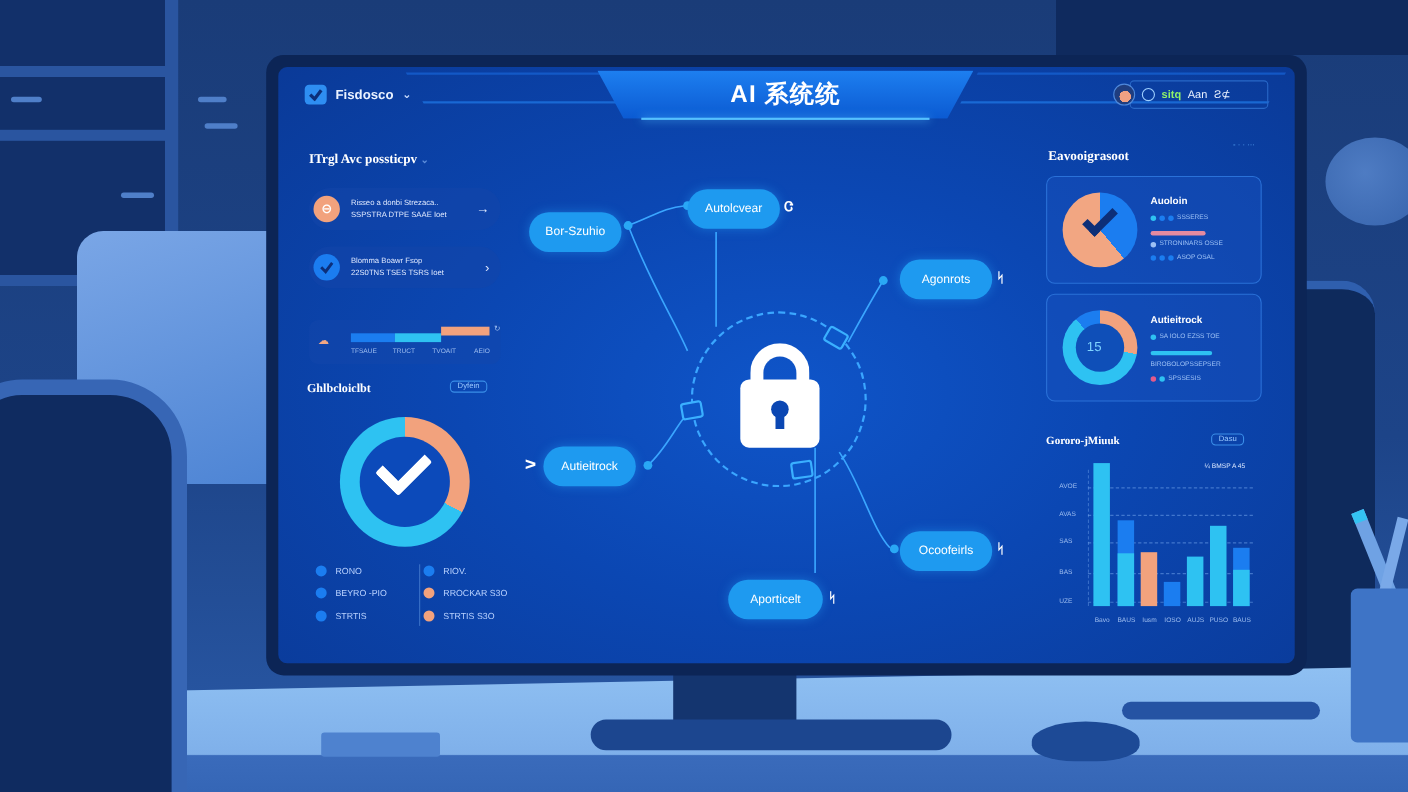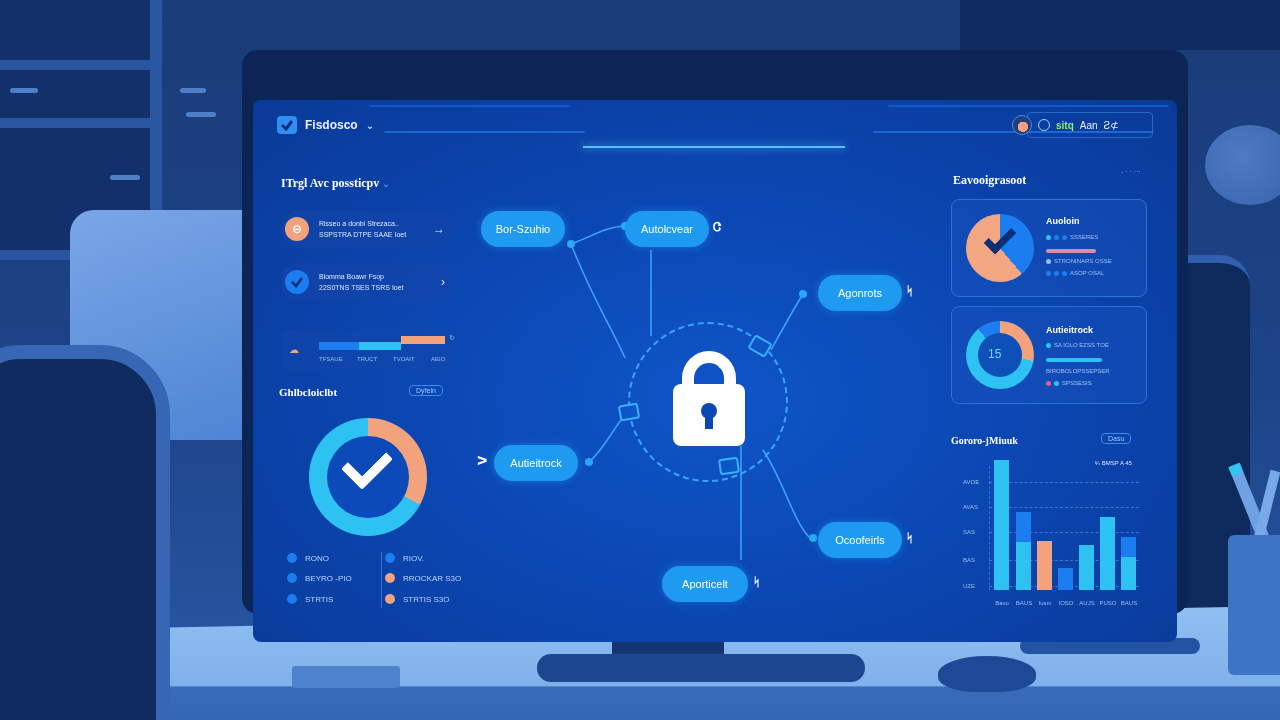--- a/index.html
+++ b/index.html
@@ -29,21 +29,20 @@
   .stand-neck { position: absolute; left: 612px; top: 612px; width: 112px; height: 44px; background: #14356f; }
   .stand-base { position: absolute; left: 537px; top: 654px; width: 328px; height: 28px; background: #1c468f; border-radius: 14px; }
   .other-stand { position: absolute; left: 1020px; top: 638px; width: 180px; height: 16px; background: #2553a3; border-radius: 8px; }
 
   
   .monitor { position: absolute; left: 242px; top: 50px; width: 946px; height: 564px; background: #0c2556; border-radius: 16px; padding: 11px; }
   .screen {
     position: relative; width: 100%; height: 100%; border-radius: 8px; overflow: hidden;
     background: radial-gradient(ellipse at 50% 55%, #0f55c9 0%, #0b47b3 45%, #0a3a98 100%);
     color: #eaf2ff;
-    margin-top: 39px;
   }
 
   
   .hdr-brand { position: absolute; left: 24px; top: 16px; display: flex; align-items: center; gap: 8px; font-size: 12px; font-weight: bold; }
   .brand-icon { width: 20px; height: 18px; border-radius: 4px; background: #2e8ef2; display: flex; align-items: center; justify-content: center; }
   .chev { font-size: 10px; color: #cfe0ff; }
   .title-wing-l { position: absolute; left: 124px; top: 5px; width: 200px; height: 28px; border-bottom: 2px solid #1d73e0; border-top: 2px solid #1660d0; transform: skewX(30deg); opacity: .8; }
   .title-wing-r { position: absolute; left: 628px; top: 5px; width: 280px; height: 28px; border-bottom: 2px solid #1d73e0; border-top: 2px solid #1660d0; transform: skewX(-30deg); opacity: .8; }
   .title-bar {
     position: absolute; left: 290px; top: 3px; width: 342px; height: 44px;
@@ -141,20 +140,21 @@
       <span class="brand-icon">
         <svg width="14" height="12" viewBox="0 0 14 12">
             <path d="M2 6 L6 10 L12 2" stroke="#0c2f7a" stroke-width="3" fill="none"></path>
           </svg>
       </span>
       <span>Fisdosco</span>
       <span class="chev">⌄</span>
     </div>
     <div class="title-wing-l"></div>
     <div class="title-wing-r"></div>
+    <div class="title-bar">AI 系统统</div>
     <div class="title-glow"></div>
     <div class="hdr-user">
       <span class="avatar"></span>
       <span class="clock"></span>
       <span class="user-status">sitq</span>
       <span>Aan</span>
       <span>Ƨ⊄</span>
     </div>
 
     <div class="section-title" style="left:28px;top:76px">
@@ -246,21 +246,21 @@
     </svg>
     <div class="lock-ring"></div>
     <div class="lock-shackle"></div>
     <div class="lock-body"></div>
     <div class="keyhole"></div>
     <div class="keyhole-stem"></div>
     <div class="shard" style="left:497px;top:238px;transform:rotate(30deg)"></div>
     <div class="shard" style="left:366px;top:304px;transform:rotate(-10deg)"></div>
     <div class="shard" style="left:466px;top:358px;transform:rotate(-8deg)"></div>
 
-    <div class="node" style="left:228px;top:111px;width:84px">Bor-Szuhio</div>
+    <div class="node" style="left:228px;top:132px;width:84px">Bor-Szuhio</div>
     <div class="node" style="left:372px;top:111px;width:84px">Autolcvear</div>
     <div class="node-tag" style="left:460px;top:120px">Ꮳ</div>
     <div class="node" style="left:565px;top:175px;width:84px">Agonrots</div>
     <div class="node-tag" style="left:653px;top:184px">ᛋ</div>
     <div class="node" style="left:241px;top:345px;width:84px">Autieitrock</div>
     <div class="node-tag" style="left:224px;top:354px">ᐳ</div>
     <div class="node" style="left:565px;top:422px;width:84px">Ocoofeirls</div>
     <div class="node-tag" style="left:653px;top:431px">ᛋ</div>
     <div class="node" style="left:409px;top:466px;width:86px">Aporticelt</div>
     <div class="node-tag" style="left:500px;top:475px">ᛋ</div>

